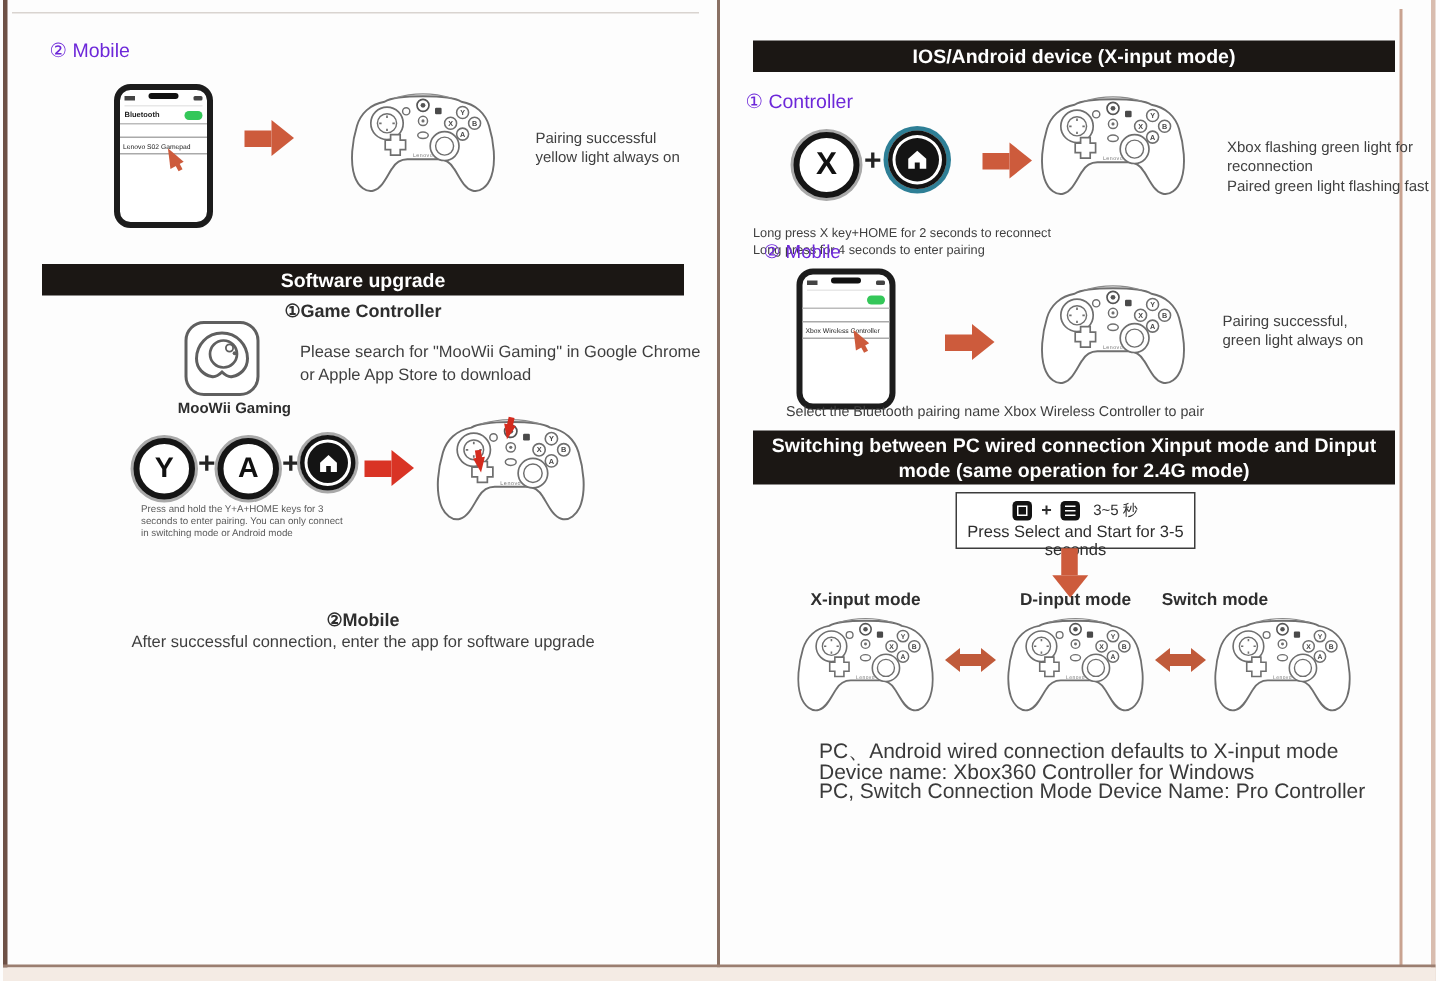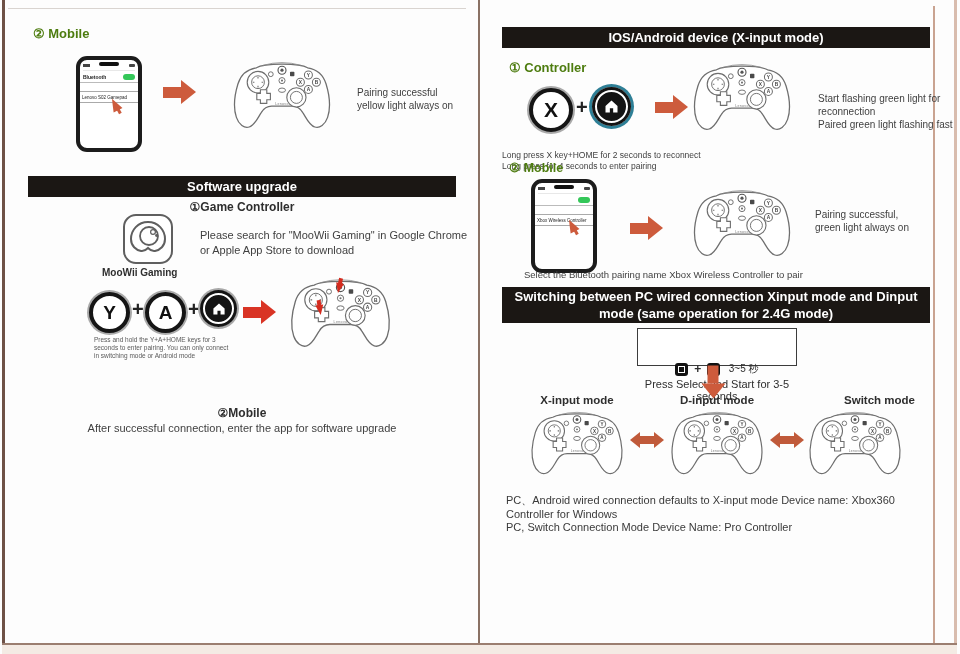--- a/index.html
+++ b/index.html
@@ -13,21 +13,21 @@
   
   .frame-left   { left:2px; top:0; width:3px; height:654px; background:#6e5146; }
   .frame-right  { left:954px; top:0; width:3px; height:654px; background:#d8bcae; }
   .fold-line    { left:478px; top:0; width:2px; height:645px; background:#8a7164; }
   .edge-right   { left:933px; top:6px; width:2px; height:638px; background:#c9a391; }
   .hairline-top { left:8px; top:8px; width:458px; height:1px; background:#d9d4d0; }
   .bottom-line  { left:2px; top:643px; width:955px; height:2px; background:#9b7e70; }
   .bottom-strip { left:2px; top:645px; width:955px; height:9px; background:#f4ebe4; }
 
   
-  .h-step  { font-weight:bold; font-size:13px; color:#4d7c0f; }
+  .h-step  { font-weight:normal; font-size:13px; color:#6d28d9; }
   .h-step-sm { font-weight:bold; font-size:12px; color:#2e2e2e; }
   .bar {
     background:#1b1714; color:#fff; font-weight:bold; text-align:center;
   }
   .bar1 { font-size:13px; line-height:21px; height:21px; }
   .bar2 { font-size:13px; line-height:17px; padding-top:1px; height:35px; }
   .cap   { font-size:11px; color:#3f3f3f; }
   .cap-sm{ font-size:9.5px; color:#3f3f3f; }
   .result{ font-size:10px; line-height:13px; color:#3f3f3f; }
   .note  { font-size:8.5px; line-height:11px; color:#3f3f3f; }
@@ -85,29 +85,29 @@
     border-left:4.5px solid transparent; border-right:4.5px solid transparent;
     border-top:10px solid #d42b1e; }
   .marker:before { content:""; position:absolute; left:-2px; top:-15px; width:4px; height:7px; background:#d42b1e; }
 
   
   .mini { display:inline-flex; width:13px; height:13px; border-radius:3px; background:#121212; align-items:center; justify-content:center; vertical-align:middle; }
   .mini .sq { width:5px; height:5px; border:1px solid #fff; }
   .mini .lines { width:7px; height:1.5px; background:#fff; box-shadow:0 -3px 0 #fff, 0 3px 0 #fff; }
 
   .switch-box { border:1.5px solid #3c3c3c; background:#fff; text-align:center; }
-  .switch-box .row1 { font-size:10px; color:#2e2e2e; padding-top:4px;margin-top:29px; }
+  .switch-box .row1 { font-size:10px; color:#2e2e2e; padding-top:4px; }
   .switch-box .row1 .p { font-weight:bold; font-size:12px; margin:0 3px; vertical-align:middle; }
   .switch-box .row2 { font-size:11px; color:#2e2e2e; padding-top:2px; }
 
   .mode-label { font-weight:bold; font-size:11.5px; color:#2e2e2e; text-align:center; width:120px; }
-  .footer-line { font-size:11px; line-height:13.5px; color:#3a3a3a; }
-
-  
-  .app-label { font-weight:bold; font-size:10px; color:#2e2e2e; text-align:left; width:92px; }
+  .footer-line { font-size:14px; line-height:13.5px; color:#3a3a3a;margin-left:40px; }
+
+  
+  .app-label { font-weight:bold; font-size:10px; color:#2e2e2e; text-align:right; width:92px; }
 </style>
 </head>
 <body>
 
 <svg width="0" height="0" style="position:absolute">
   <defs>
     <symbol id="gamepad" viewBox="0 0 140 92">
       <path d="M38,12 C48,6 92,6 102,12 C114,14 122,22 125,32 C129,45 131,62 127,74 C124,83 117,88 111,86 C104,84 100,74 96,68 C93,63 89,60 83,60 L57,60 C51,60 47,63 44,68 C40,74 36,84 29,86 C23,88 16,83 13,74 C9,62 11,45 15,32 C18,22 26,14 38,12 Z" fill="#fff" stroke="#6f6f6f" stroke-width="1.6"></path>
       <path d="M46,9 q24,-7 48,0" fill="none" stroke="#8a8a8a" stroke-width="1"></path>
       <circle cx="40" cy="30" r="13.5" fill="#fff" stroke="#6f6f6f" stroke-width="1.4"></circle>
@@ -218,21 +218,21 @@
       </svg>
     <div class="marker" style="left:52px; top:8px; transform:rotate(12deg);"></div>
     <div class="marker" style="left:33px; top:30px; transform:rotate(-8deg);"></div>
   </div>
 
   <div class="abs h-step-sm center" style="left:28px; top:406px; width:428px; font-size:12px;">②Mobile</div>
   <div class="abs cap center" style="left:28px; top:422px; width:428px;">After successful connection, enter the app for software upgrade</div>
 
   <div class="abs bar bar1" style="left:502px; top:27px; width:428px;">IOS/Android device (X-input mode)</div>
 
-  <div class="abs h-step" style="left:509px; top:60px;">① Controller</div>
+  <div class="abs h-step" style="left:497px; top:60px;">① Controller</div>
 
   <div class="key" style="left:529px; top:88px; width:36px; height:36px; font-size:21px;">
       <span>X</span>
     </div>
   <div class="plus" style="left:576px; top:96px;">+</div>
   <div class="key-home teal" style="left:592px; top:87px; width:39px; height:39px;">
     <svg width="15" height="15" viewBox="0 0 10 10">
         <path d="M5 1 L9 4.6 V9 H6.1 V6.2 H3.9 V9 H1 V4.6 Z" fill="#fff"></path>
       </svg>
   </div>
@@ -241,21 +241,21 @@
 
   <div class="arr-r" style="left:655px; top:95px;">
       <i class="shaft"></i>
       <i class="head"></i>
     </div>
 
   <svg class="gp abs" style="left:686px; top:60px;" width="112" height="74" viewBox="0 0 140 92">
       <use href="#gamepad"></use>
     </svg>
 
-  <div class="abs result pre" style="left:818px; top:92px;">Start flashing green light for
+  <div class="abs result pre" style="left:818px; top:92px;">Xbox flashing green light for
 reconnection
 Paired green light flashing fast</div>
 
   <div class="abs h-step" style="left:509px; top:160px; font-size:12.5px;">② Mobile</div>
 
   <div class="phone" style="left:531px; top:179px; height:86px;">
     <div class="ph-notch"></div>
     <div class="ph-status">
         <i class="sig"></i>
         <i class="batt"></i>
@@ -299,21 +299,21 @@
     <div class="row2">Press Select and Start for 3-5 seconds</div>
   </div>
 
   <div class="arr-r arr-d" style="left:697px; top:370px;">
       <i class="shaft"></i>
       <i class="head"></i>
     </div>
 
   <div class="abs mode-label" style="left:517px; top:394px;">X-input mode</div>
   <div class="abs mode-label" style="left:657px; top:394px;">D-input mode</div>
-  <div class="abs mode-label" style="left:795px; top:394px;text-align:right;">Switch mode</div>
+  <div class="abs mode-label" style="left:750px; top:394px;">Switch mode</div>
 
   <svg class="gp abs" style="left:524px; top:408px;" width="106" height="70" viewBox="0 0 140 92">
       <use href="#gamepad"></use>
     </svg>
   <svg class="gp abs" style="left:664px; top:408px;" width="106" height="70" viewBox="0 0 140 92">
       <use href="#gamepad"></use>
     </svg>
   <svg class="gp abs" style="left:802px; top:408px;" width="106" height="70" viewBox="0 0 140 92">
       <use href="#gamepad"></use>
     </svg>

